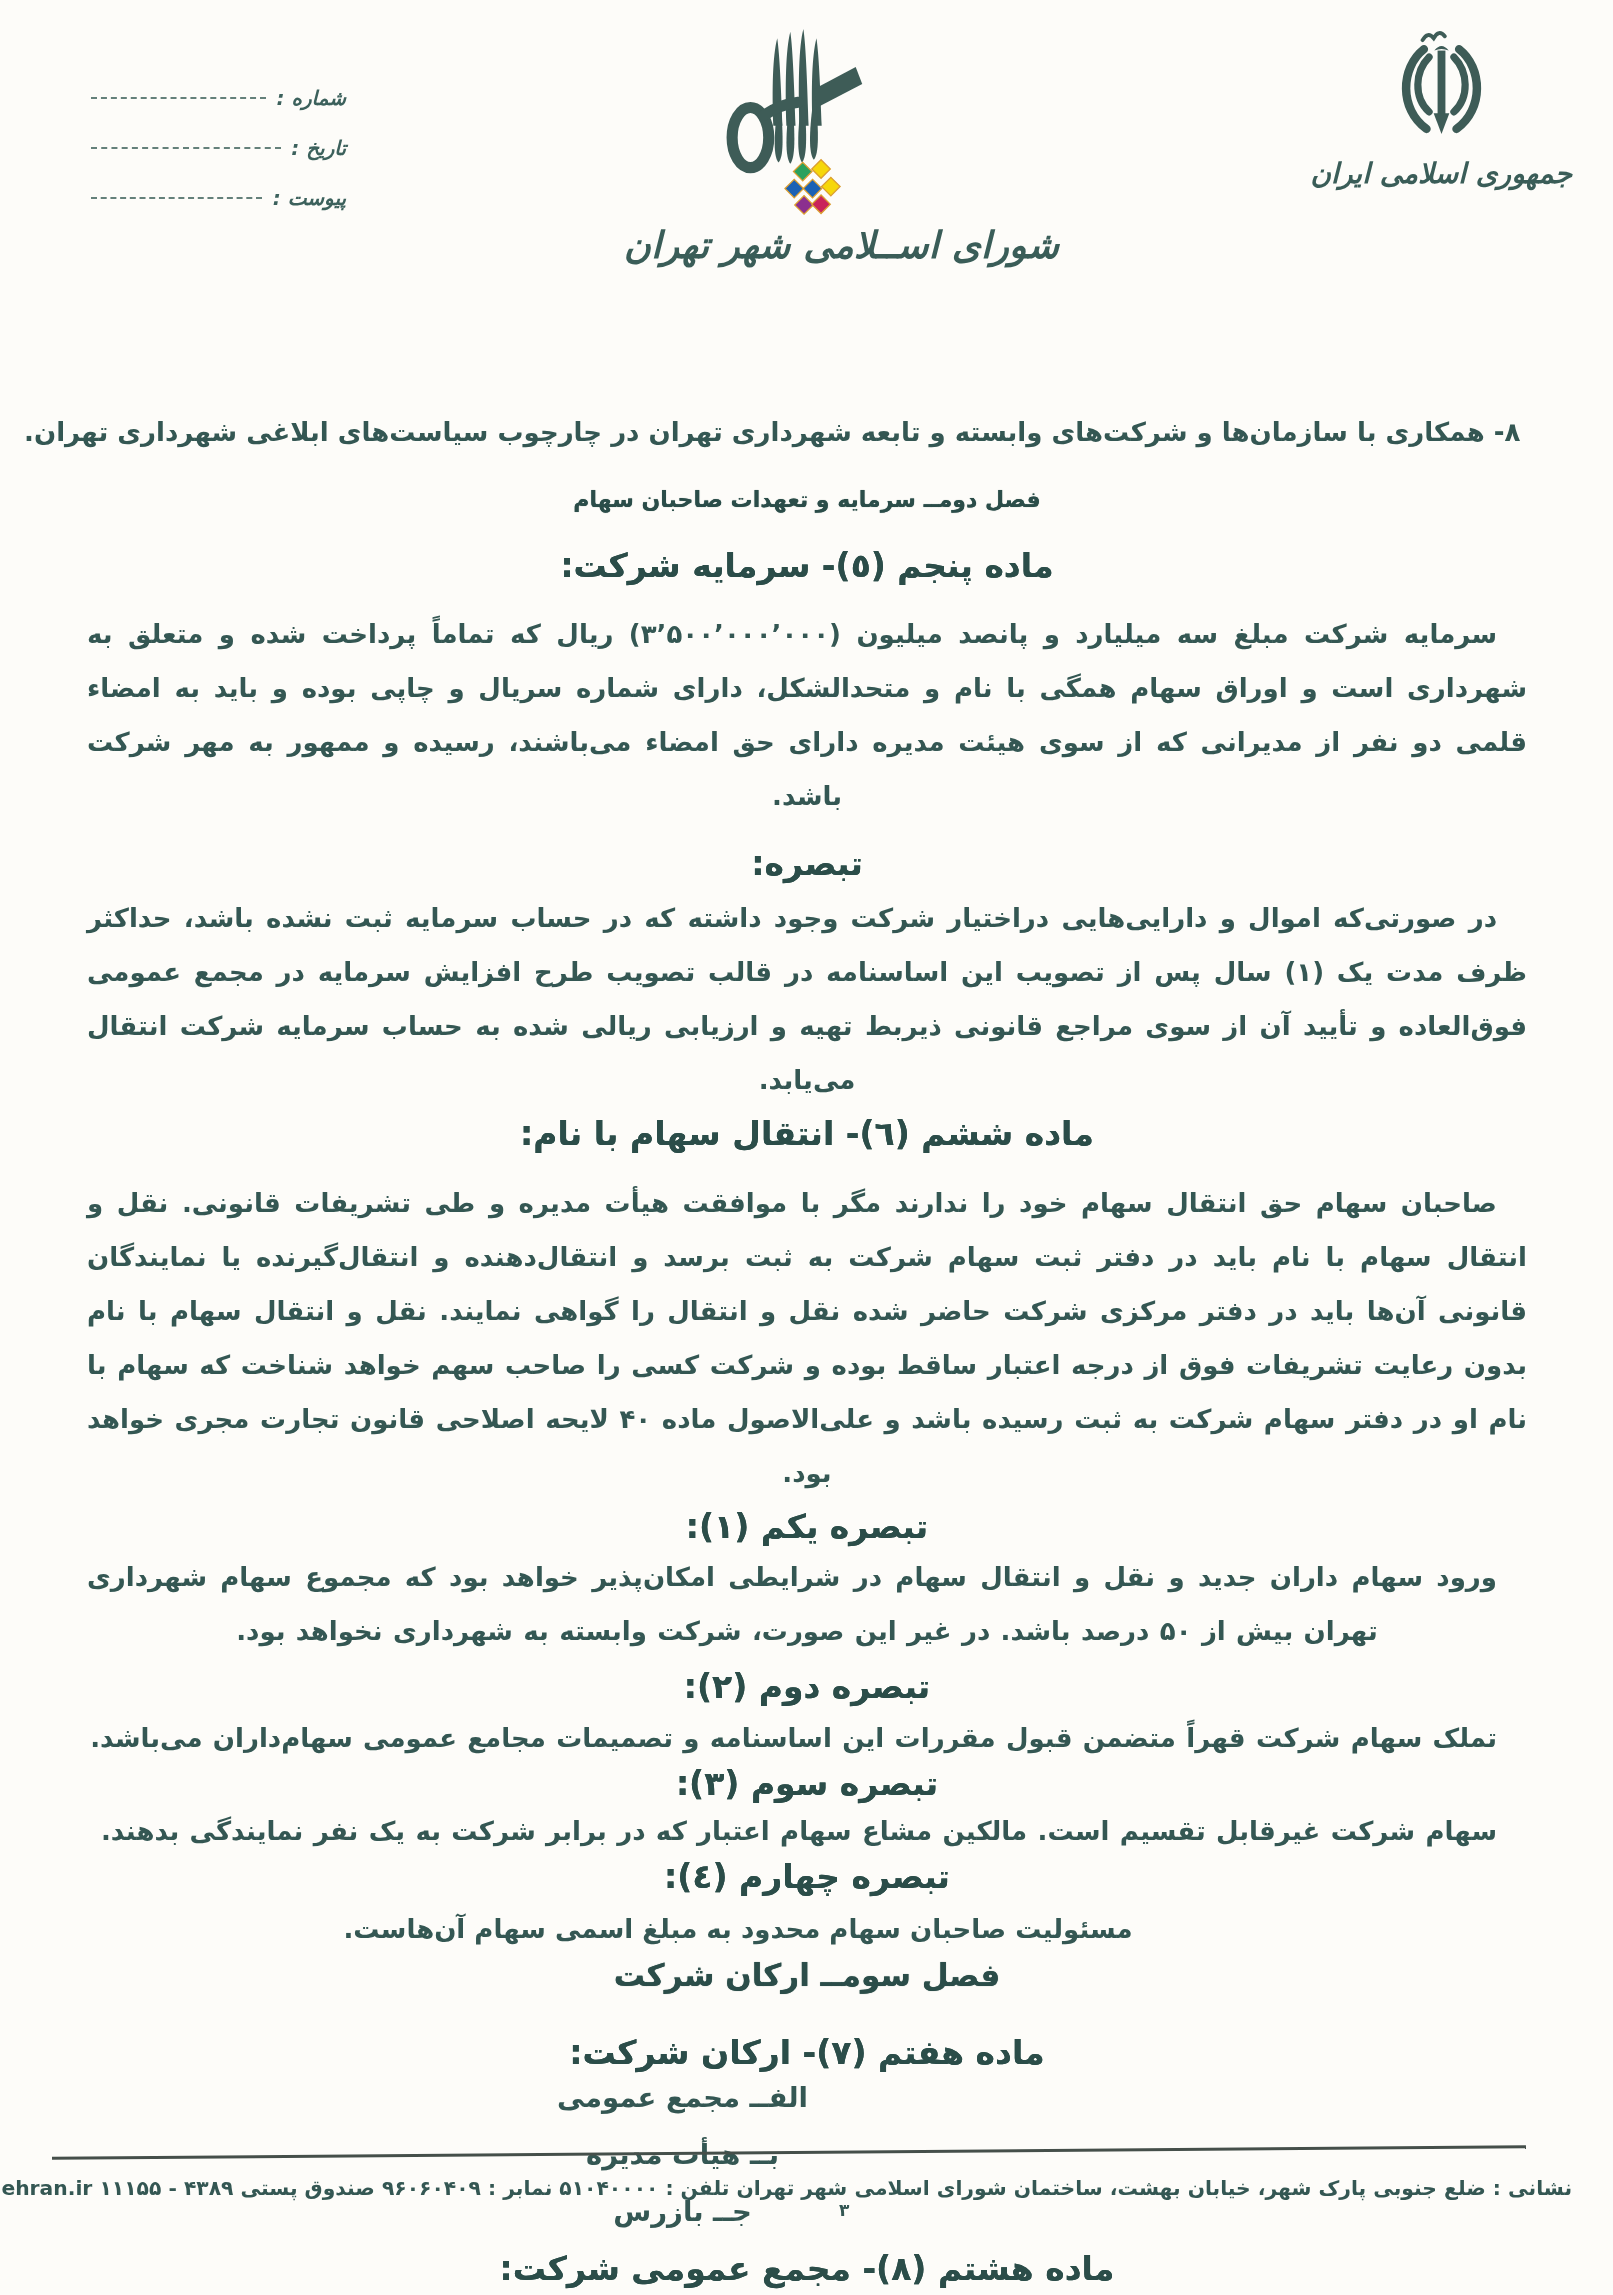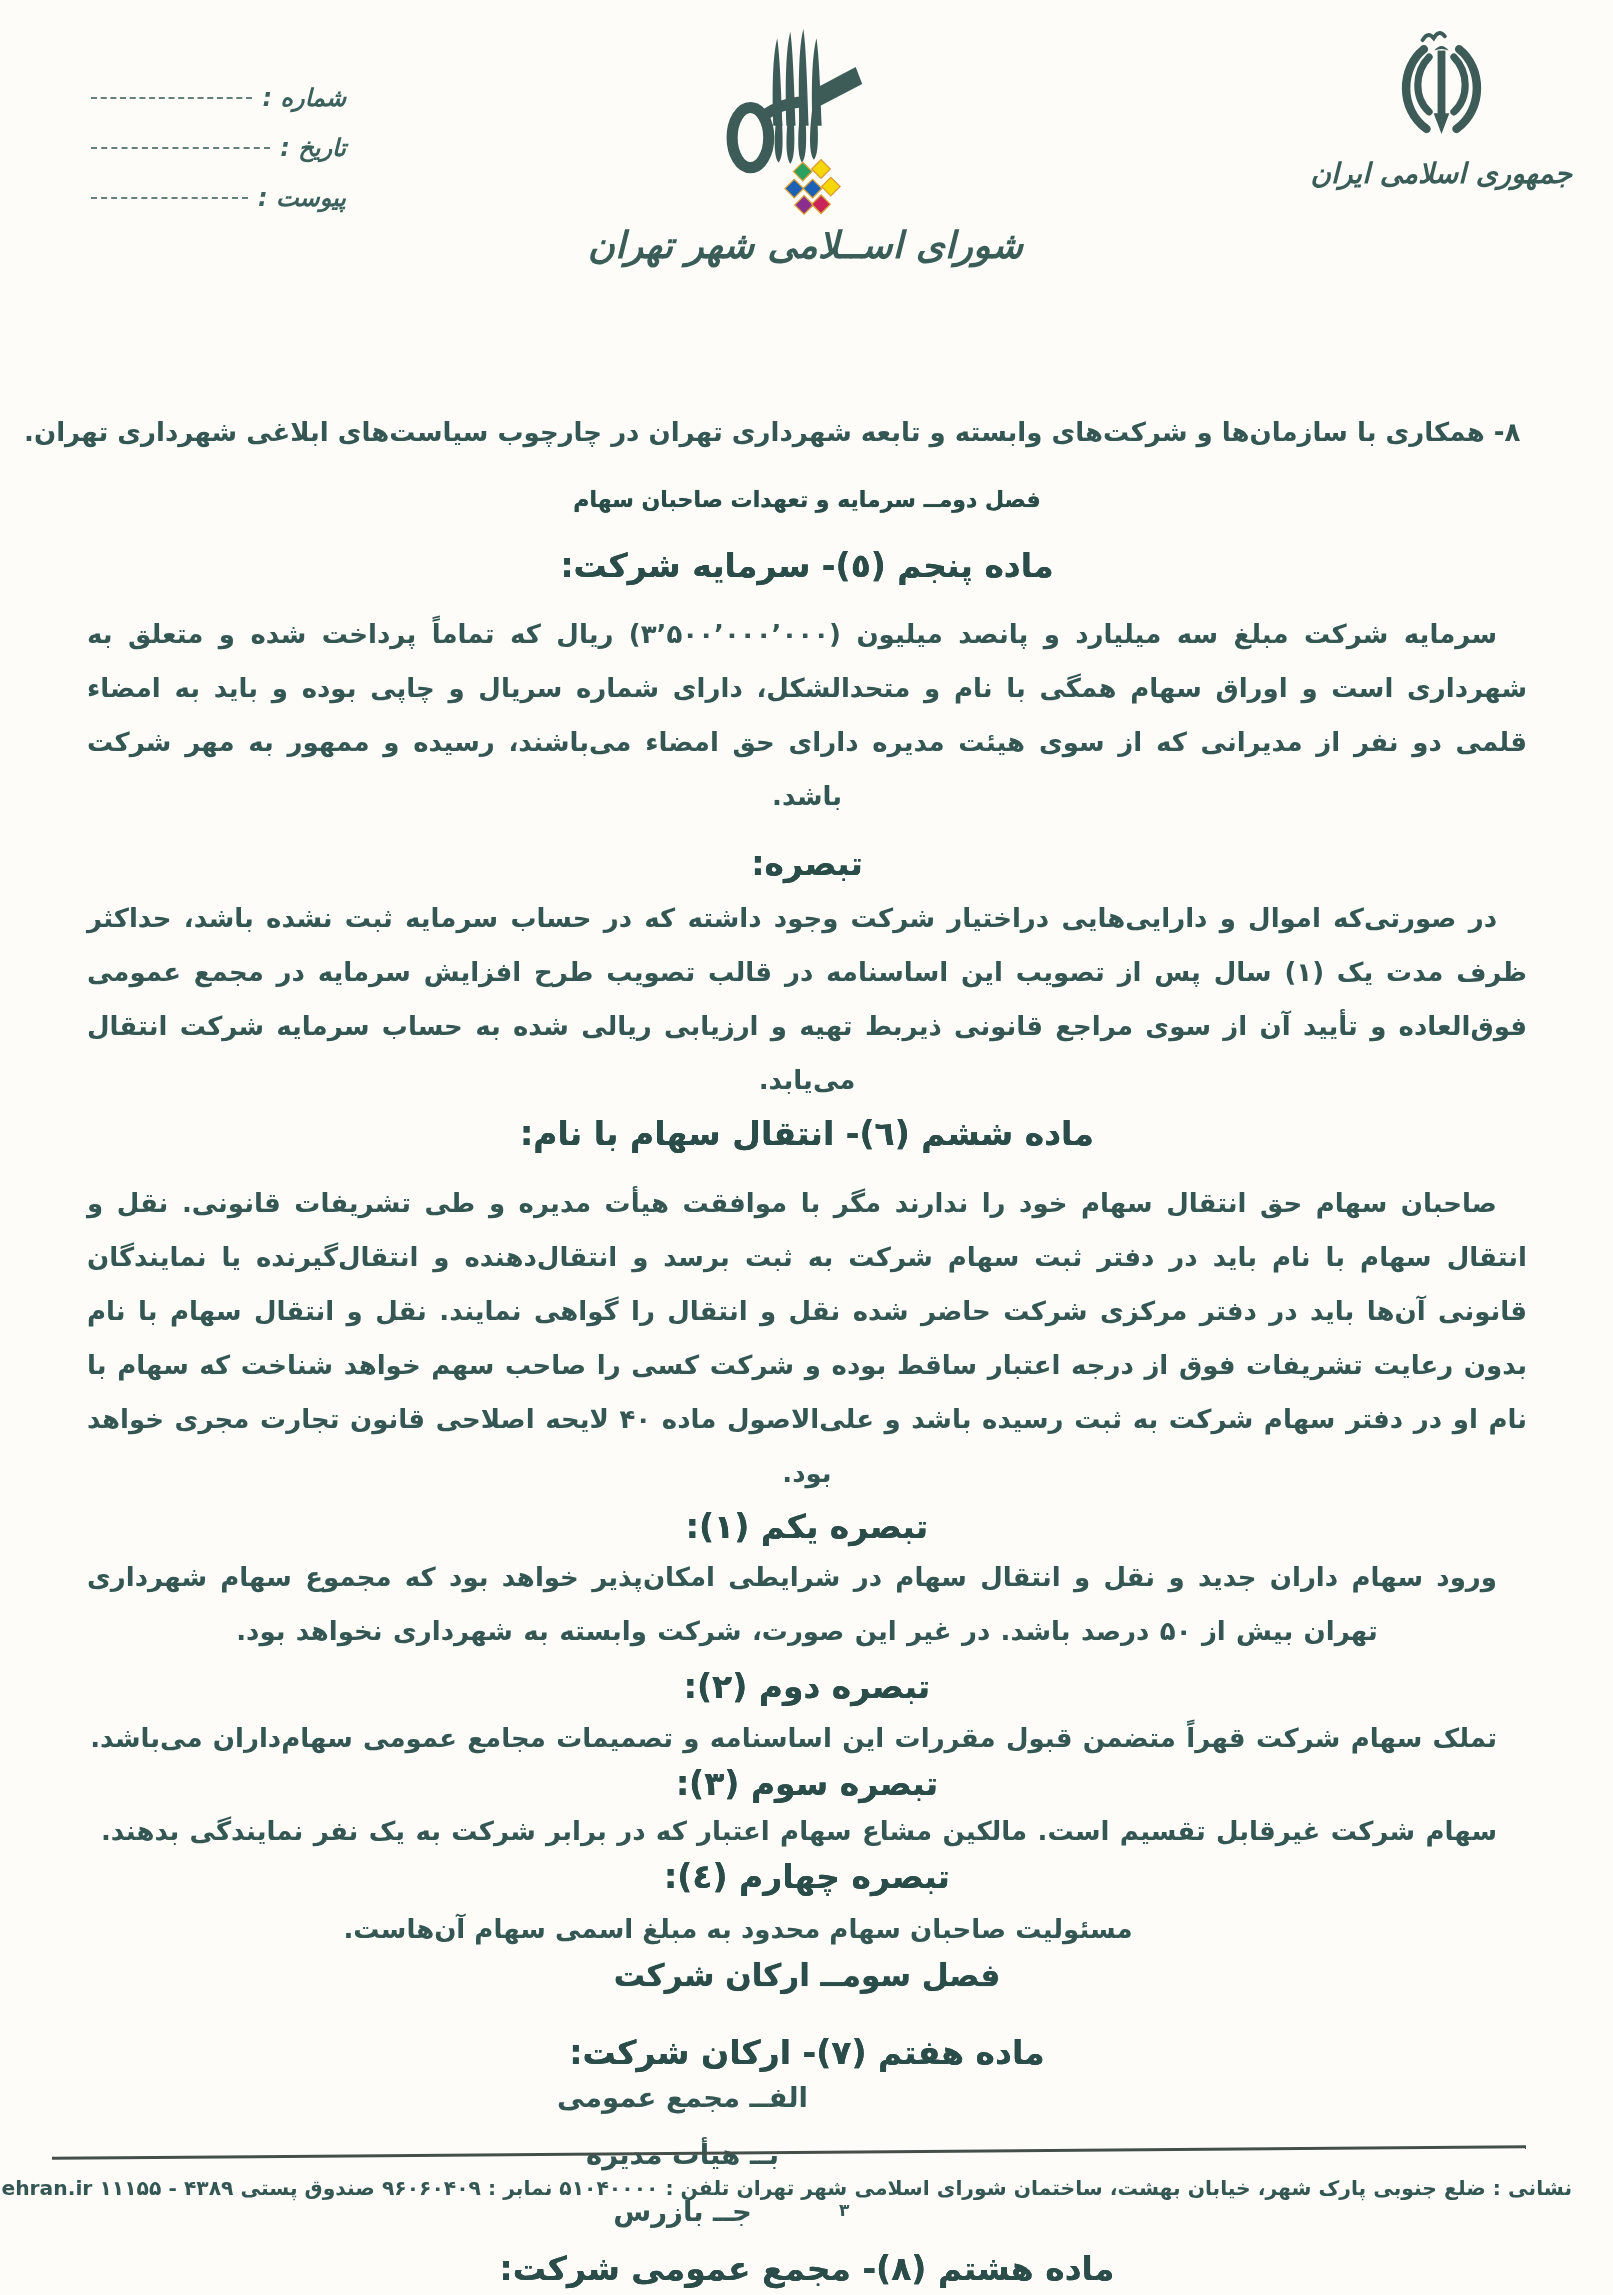--- a/index.html
+++ b/index.html
@@ -10,31 +10,31 @@
     overflow:hidden;
   }
   .page{
     position:relative;width:1614px;height:2295px;
     direction:rtl;color:#345753;
   }
   
   .meta{position:absolute;top:77px;left:84px;width:262px;}
   .meta-row{display:flex;align-items:center;height:42px;margin-bottom:7.9px;direction:rtl;}
   .meta-label{
-    font-size:24px;font-weight:bold;font-style:italic;
+    font-size:20px;font-weight:bold;font-style:italic;
     color:#3c615c;white-space:nowrap;
   }
   .meta-dash{
     flex:1;height:0;border-bottom:2.6px dashed #4a6b65;
     margin-left:6.6px;margin-right:10.5px;opacity:.85;
   }
   
   .council-mark{position:absolute;left:721px;top:26px;width:170px;height:197px;}
   .council-caption{
-    position:absolute;left:604px;top:224px;width:419px;
+    position:absolute;left:640px;top:224px;width:419px;
     text-align:right;font-size:37px;font-weight:bold;font-style:italic;
     color:#3a5d58;white-space:nowrap;
   }
   
   .iran-mark{position:absolute;left:1366px;top:31px;width:151px;height:124px;}
   .iran-caption{
     position:absolute;left:1317px;top:157px;width:255px;
     text-align:center;font-size:28px;font-weight:bold;font-style:italic;
     color:#3a5d58;white-space:nowrap;
   }

